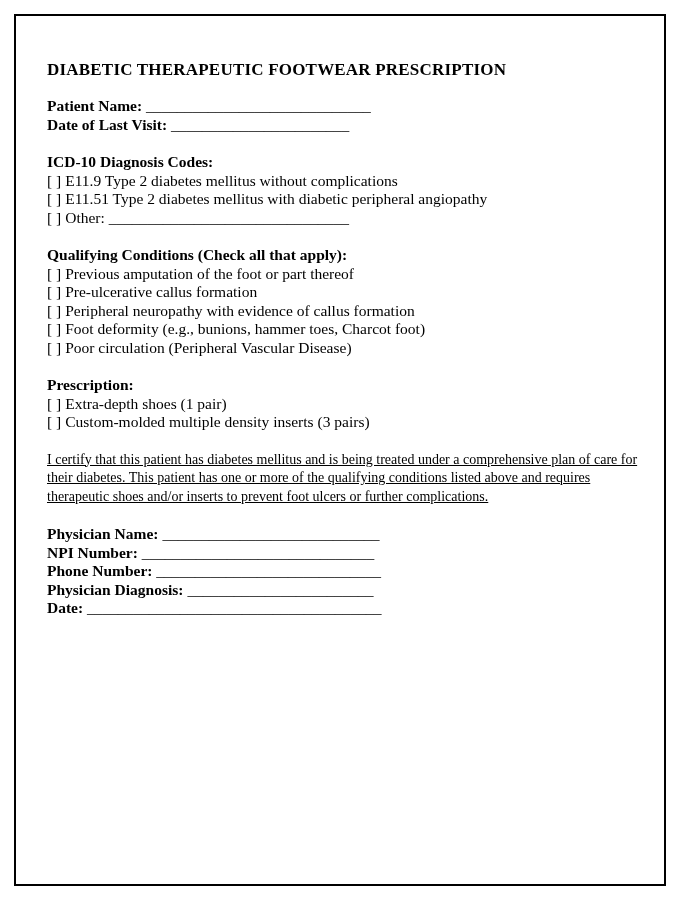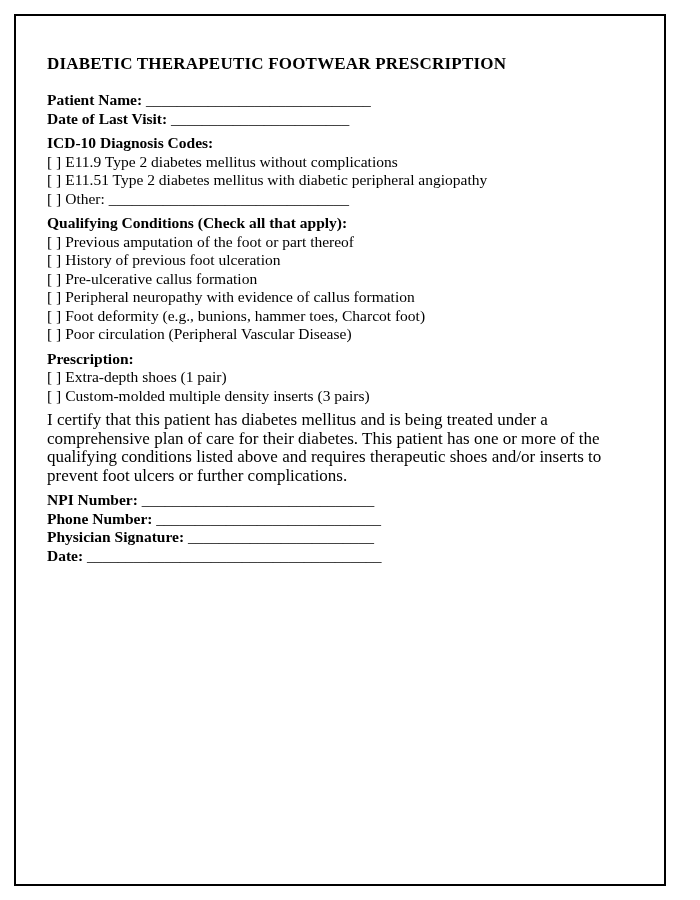--- a/index.html
+++ b/index.html
@@ -17,44 +17,45 @@
     top: 14px;
     width: 652px;
     height: 872px;
     border: 2px solid #000000;
     box-sizing: border-box;
     padding: 30px 26px 0 31px;
   }
   .title {
     font-size: 17px;
     font-weight: bold;
-    margin: 8px 0 17px 0;
+    margin: 14px 0 17px 0;
     letter-spacing: 0.2px;
   }
   .line {
     font-size: 15.5px;
     line-height: 18.5px;
     white-space: nowrap;
   }
   .section {
-    margin-top: 6px;
+    margin-top: 19px;
   }
   .bold { font-weight: bold; }
   .blank {
     letter-spacing: 0;
     text-align: center;
   }
   .cb {
     margin-right: 4px;
   }
   .para {
-    font-size: 17px;
+    font-size: 14px;
     line-height: 18.5px;
     margin: 0;
     max-width: 596px;
+    text-decoration: underline;
   }
 </style>
 </head>
 <body>
 
 <div class="sheet">
 
   <h1 class="title">DIABETIC THERAPEUTIC FOOTWEAR PRESCRIPTION</h1>
 
   <div>
@@ -81,23 +82,20 @@
       <span class="blank">_______________________________</span>
     </div>
   </div>
 
   <div class="section">
     <div class="line bold">Qualifying Conditions (Check all that apply):</div>
     <div class="line">
       <span class="cb">[ ]</span><span>Previous amputation of the foot or part thereof</span>
     </div>
     <div class="line">
-      <span class="cb">[ ]</span><span>History of previous foot ulceration</span>
-    </div>
-    <div class="line">
       <span class="cb">[ ]</span><span>Pre-ulcerative callus formation</span>
     </div>
     <div class="line">
       <span class="cb">[ ]</span><span>Peripheral neuropathy with evidence of callus formation</span>
     </div>
     <div class="line">
       <span class="cb">[ ]</span><span>Foot deformity (e.g., bunions, hammer toes, Charcot foot)</span>
     </div>
     <div class="line">
       <span class="cb">[ ]</span><span>Poor circulation (Peripheral Vascular Disease)</span>
@@ -113,29 +111,33 @@
       <span class="cb">[ ]</span><span>Custom-molded multiple density inserts (3 pairs)</span>
     </div>
   </div>
 
   <div class="section">
     <p class="para">I certify that this patient has diabetes mellitus and is being treated under a comprehensive plan of care for their diabetes. This patient has one or more of the qualifying conditions listed above and requires therapeutic shoes and/or inserts to prevent foot ulcers or further complications.</p>
   </div>
 
   <div class="section">
     <div class="line">
+      <span class="bold">Physician Name:</span>
+      <span class="blank">____________________________</span>
+    </div>
+    <div class="line">
       <span class="bold">NPI Number:</span>
       <span class="blank">______________________________</span>
     </div>
     <div class="line">
       <span class="bold">Phone Number:</span>
       <span class="blank">_____________________________</span>
     </div>
     <div class="line">
-      <span class="bold">Physician Signature:</span>
+      <span class="bold">Physician Diagnosis:</span>
       <span class="blank">________________________</span>
     </div>
     <div class="line">
       <span class="bold">Date:</span>
       <span class="blank">______________________________________</span>
     </div>
   </div>
 
 </div>
 

